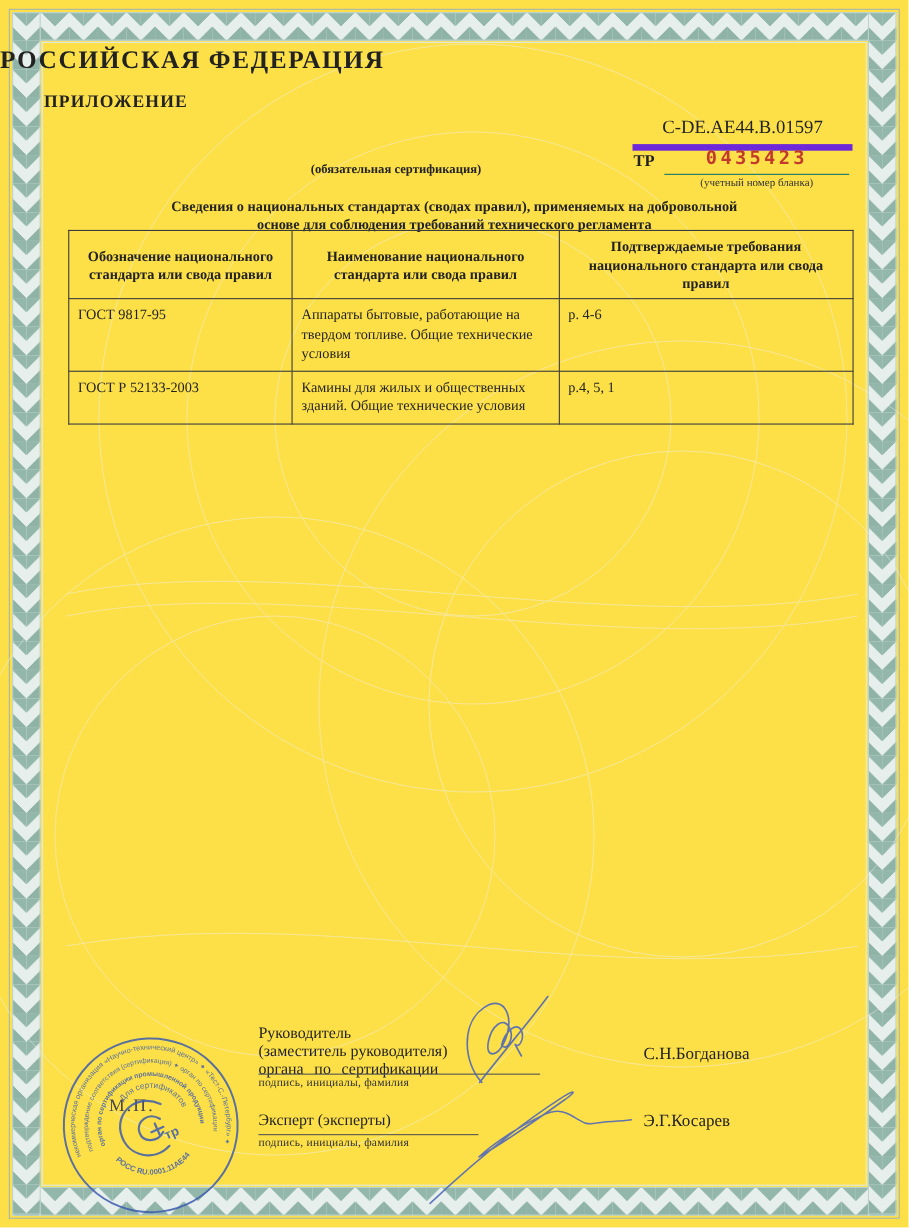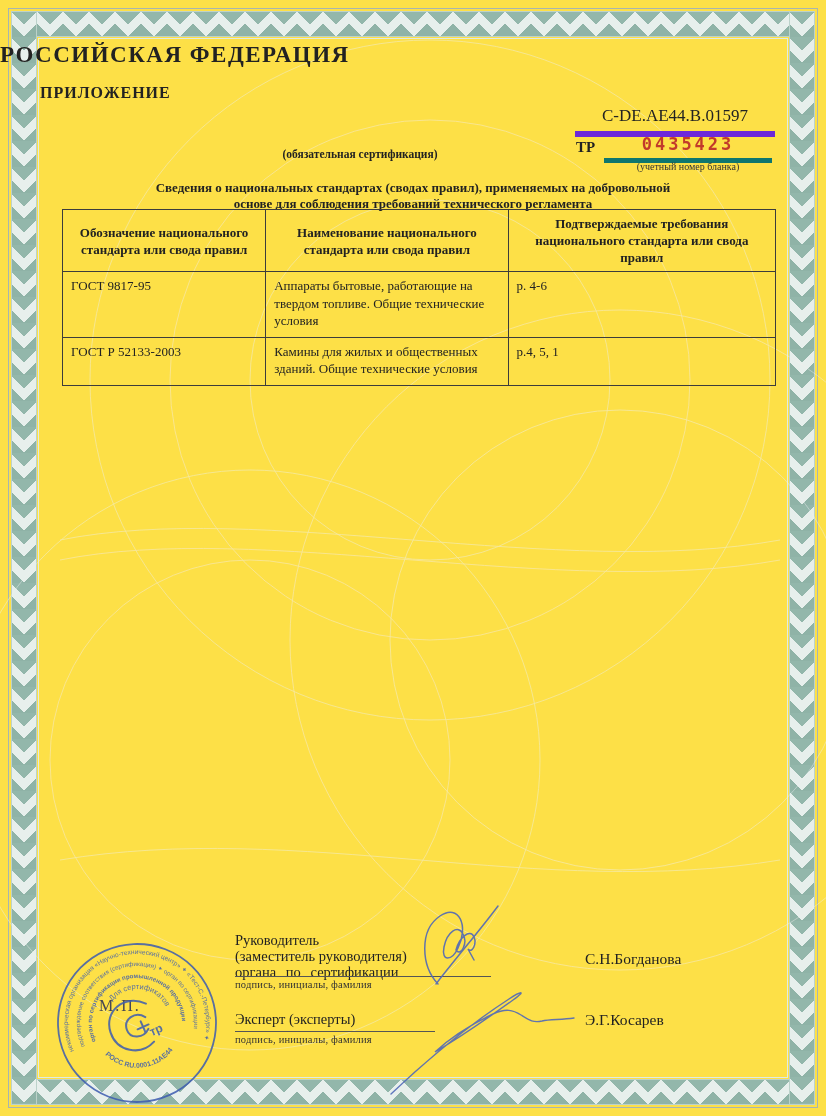--- a/index.html
+++ b/index.html
@@ -37,21 +37,21 @@
   .country{top:42px;left:0;width:100%;font-size:23px;font-weight:bold;letter-spacing:1.5px;}
   .t-appendix{top:84px;left:0;width:100%;font-size:16px;font-weight:bold;letter-spacing:1px;margin-left:40px;}
   .t-cert{top:103px;left:146px;font-size:21px;font-weight:bold;white-space:nowrap;}
   .t-no{margin-left:14px;}
   .cert-number{top:106px;left:575px;width:200px;text-align:center;font-size:17px;
     border-bottom:6px solid #6d28d9;padding-bottom:5px;}
   .mandatory{top:132px;left:146px;width:428px;text-align:center;font-size:11.5px;font-weight:bold;margin-top:16px;}
   .tr-label{top:139px;left:576px;font-size:15px;font-weight:bold;}
   .blank-number{top:134px;left:604px;width:168px;text-align:center;
     font-family:"DejaVu Sans Mono", monospace;font-size:17px;font-weight:bold;
-    letter-spacing:3px;color:#c23a2b;border-bottom:5px solid #0f766e;padding-bottom:4px;}
+    letter-spacing:3px;color:#c23a2b;border-bottom:1px solid #0f766e;padding-bottom:4px;}
   .blank-caption{top:161px;left:604px;width:168px;text-align:center;font-size:10px;color:#333;}
 
   .intro{top:180px;left:56px;width:714px;text-align:center;font-size:13px;font-weight:bold;line-height:1.22;}
 
   .std-table{position:absolute;top:209px;left:62px;width:714px;border-collapse:collapse;
     font-size:13px;line-height:1.32;}
   .std-table th,.std-table td{border:1px solid #3c3c3c;}
   .std-table th{font-weight:bold;text-align:center;vertical-align:middle;padding:5px 10px;}
   .std-table td{vertical-align:top;text-align:left;padding:5px 8px 8px 8px;}
   .col1{width:28.5%;} .col2{width:34%;} .col3{width:37.5%;}

